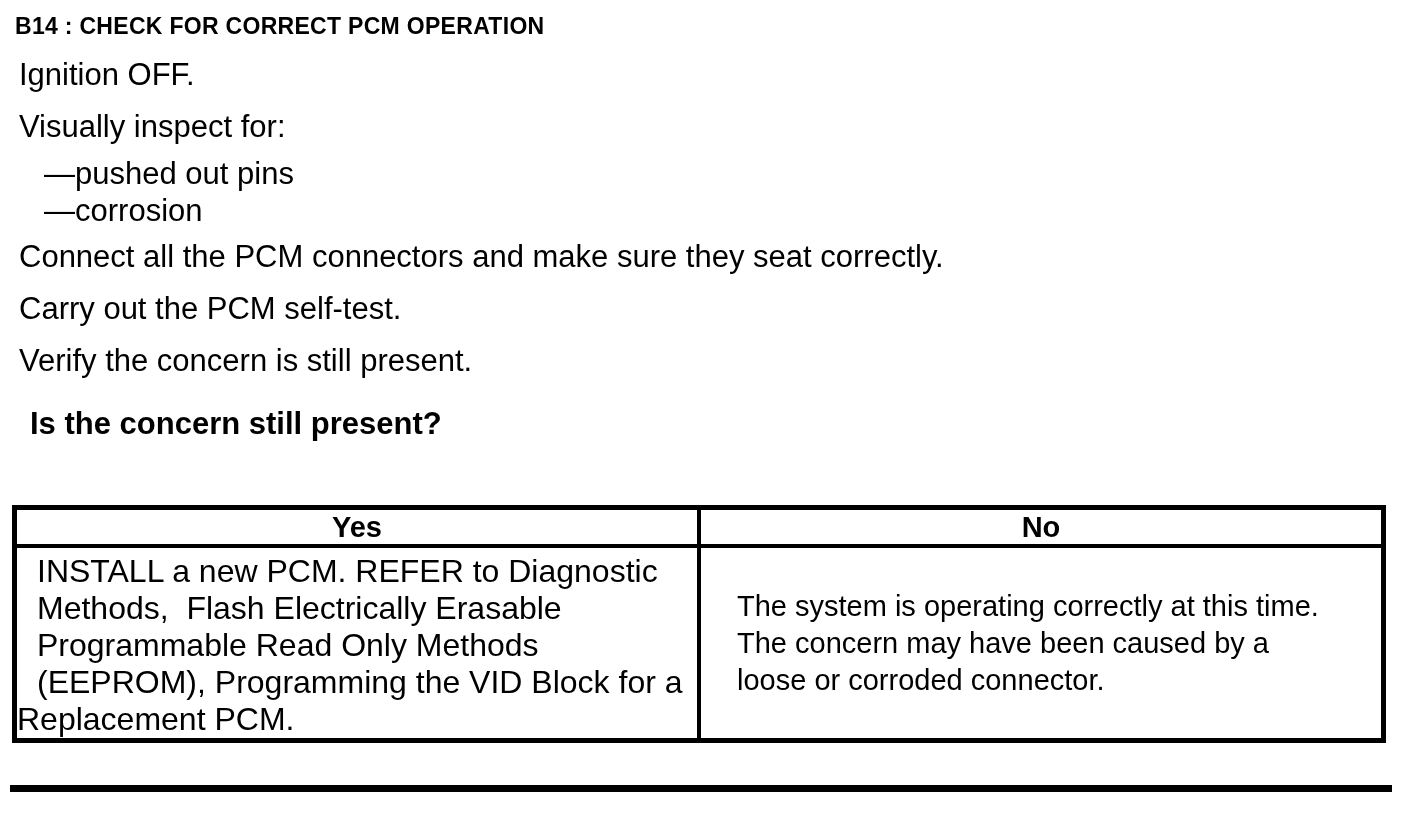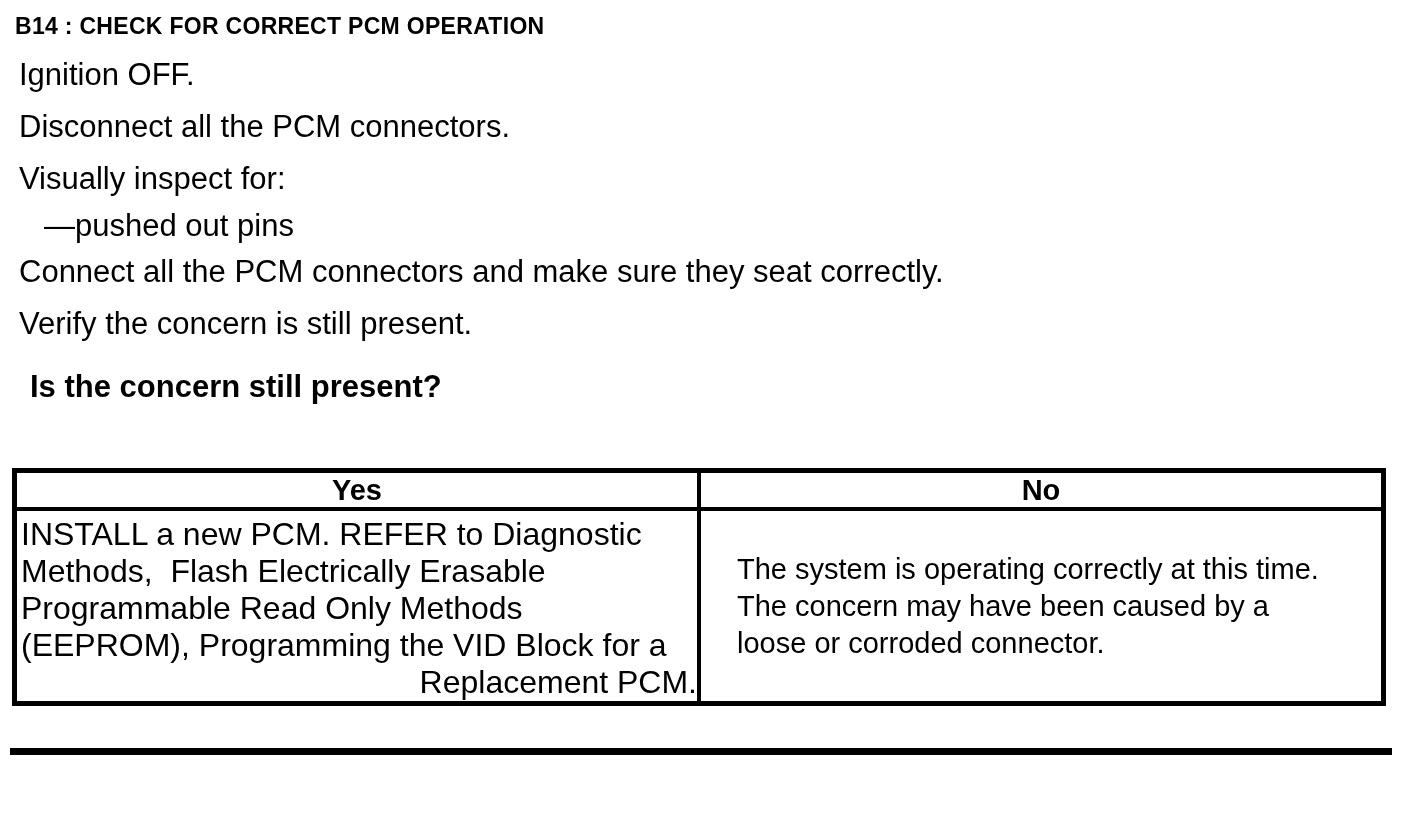--- a/index.html
+++ b/index.html
@@ -70,28 +70,28 @@
     padding: 0;
     height: 190px;
     overflow: visible;
   }
   td.yes-cell {
     vertical-align: top;
   }
   .yes-line {
     font-size: 32px;
     line-height: 37px;
-    padding-left: 4px;
+    padding-left: 20px;
     white-space: nowrap;
   }
   .yes-line.first {
     margin-top: 5px;
   }
   .yes-line.centered {
-    text-align: right;
+    text-align: left;
     padding-left: 0;
   }
   td.no-cell {
     vertical-align: middle;
   }
   .no-line {
     font-size: 29px;
     line-height: 37px;
     padding-left: 5px;
     white-space: nowrap;
@@ -106,24 +106,25 @@
 </style>
 </head>
 <body>
 
 <div class="doc">
 
   <h1 class="title">B14 : CHECK FOR CORRECT PCM OPERATION</h1>
 
   <div class="steps">
     <p class="step">Ignition OFF.</p>
-    <p class="step">Disconnect all the PCM connectors.</p>
     <p class="step">Visually inspect for:</p>
     <p class="sub-step">—pushed out pins</p>
+    <p class="sub-step">—corrosion</p>
     <p class="step">Connect all the PCM connectors and make sure they seat correctly.</p>
+    <p class="step">Carry out the PCM self-test.</p>
     <p class="step">Verify the concern is still present.</p>
     <p class="question">Is the concern still present?</p>
   </div>
 
   <table class="results">
     <thead>
       <tr>
         <th>Yes</th>
         <th>No</th>
       </tr>

